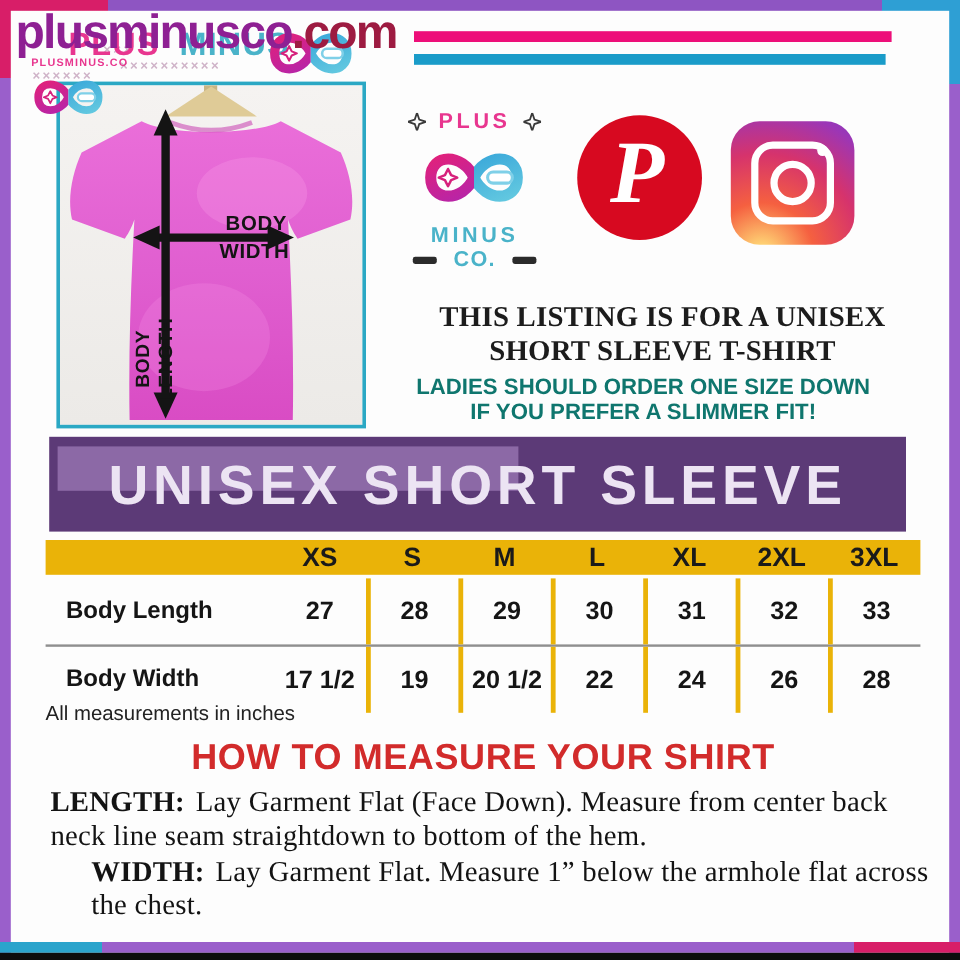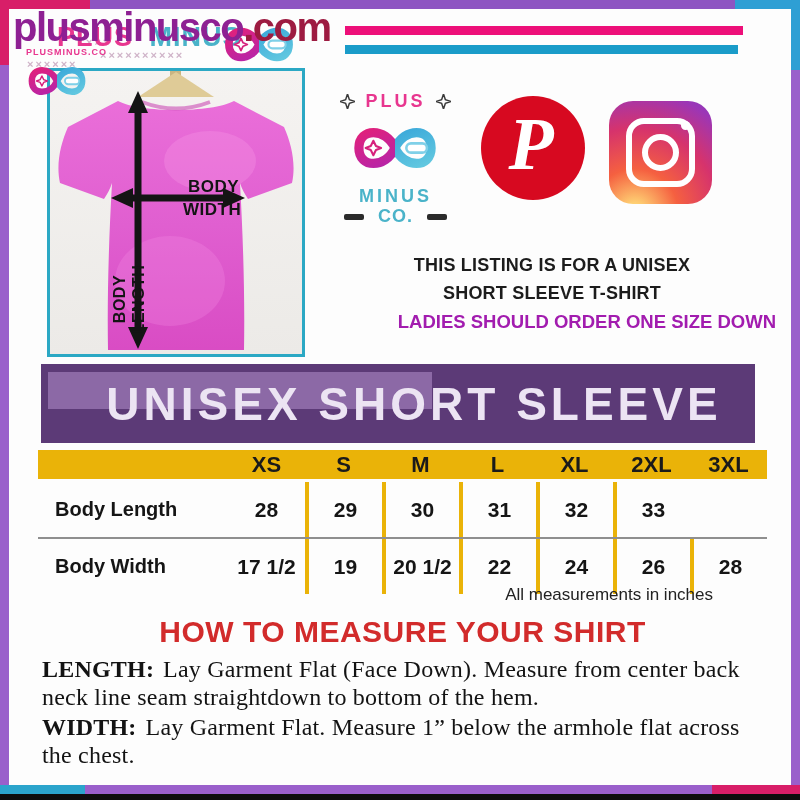--- a/index.html
+++ b/index.html
@@ -70,54 +70,54 @@
   .instagram{position:absolute;left:609px;top:101px;width:103px;height:103px;border-radius:24px;
     background:radial-gradient(circle at 25% 108%,#ffd776 5%,#f56040 32%,#d6336c 62%,#9b36b7 90%,#8a3ab9 100%);}
   .ig-frame{position:absolute;left:17px;top:17px;width:57px;height:57px;border:6px solid #fff;
     border-radius:18px;}
   .ig-lens{position:absolute;left:33px;top:33px;width:25px;height:25px;border:6px solid #fff;
     border-radius:50%;}
   .ig-dot{position:absolute;left:72px;top:20px;width:9px;height:9px;border-radius:50%;background:#fff;}
 
   
   .listing-title{position:absolute;left:328px;top:251px;width:448px;text-align:center;
-    color:#1c1c1c;font-weight:bold;font-size:18px;line-height:28px;letter-spacing:.2px;}
-  .listing-warning{position:absolute;left:328px;top:311px;width:448px;text-align:right;
-    color:#a21caf;font-weight:bold;font-size:18.5px;line-height:21px;}
+    color:#1c1c1c;font-weight:bold;font-size:24px;line-height:28px;letter-spacing:.2px;font-family:Liberation Serif, serif;}
+  .listing-warning{position:absolute;left:312px;top:311px;width:448px;text-align:center;
+    color:#0f766e;font-weight:bold;font-size:18.5px;line-height:21px;}
 
   
   .banner{position:absolute;left:41px;top:364px;width:714px;height:79px;background:#5c3a77;}
   .banner-light{position:absolute;left:7px;top:8px;width:384px;height:37px;background:#8c69a6;}
   .banner-title{position:absolute;left:0;top:0;width:100%;height:100%;display:flex;
     align-items:center;justify-content:center;color:#ece4f3;font-weight:bold;font-size:46px;
-    letter-spacing:4px;white-space:nowrap;margin-left:16px;}
+    letter-spacing:4px;white-space:nowrap;}
 
   
   .size-table{position:absolute;left:38px;top:450px;width:729px;}
   .st-header,.st-row{display:grid;grid-template-columns:190px repeat(7,1fr);}
   .st-header{background:#eab308;height:29px;margin-bottom:3px;}
   .st-hcell{display:flex;align-items:center;justify-content:center;color:#1a1a1a;
     font-weight:bold;font-size:22px;}
   .st-row{height:55px;}
   .st-row1{border-bottom:2px solid #8f8f8f;}
   .st-cell{display:flex;align-items:center;justify-content:center;color:#151515;
     font-weight:bold;font-size:21px;}
   .st-label{justify-content:flex-start;padding-left:17px;font-size:20px;}
   .st-val + .st-val{border-left:4px solid #eab308;}
-  .st-note{position:absolute;left:0;top:135px;width:675px;text-align:right;color:#222;
+  .st-note{position:absolute;left:0;top:135px;width:675px;color:#222;
     font-size:17px;font-weight:normal;}
 
   
   .measure-title{position:absolute;left:38px;top:615px;width:729px;text-align:center;
     color:#d22b2b;font-weight:bold;font-size:30px;letter-spacing:.5px;}
   .measure-p{position:absolute;left:42px;width:724px;color:#131313;
     font-family:"Liberation Serif",serif;font-size:24px;line-height:28px;letter-spacing:.2px;}
   .measure-p .m-label{font-weight:bold;margin-right:9px;}
   .p-length{top:655px;}
-  .p-width{top:713px;}
+  .p-width{top:713px;margin-left:34px;}
 
   .hidden-defs{position:absolute;width:0;height:0;overflow:hidden;}
 </style>
 </head>
 <body>
 
 <svg class="hidden-defs" aria-hidden="true">
   <defs>
     <linearGradient id="gradPink" x1="0" y1="0" x2="1" y2="1">
       <stop offset="0" stop-color="#e0217c"></stop>
@@ -244,40 +244,42 @@
     <div class="ig-lens"></div>
     <div class="ig-dot"></div>
   </div>
 
   <div class="listing-title">
     <div>THIS LISTING IS FOR A UNISEX</div>
     <div>SHORT SLEEVE T-SHIRT</div>
   </div>
   <div class="listing-warning">
     <div>LADIES SHOULD ORDER ONE SIZE DOWN</div>
+    <div>IF YOU PREFER A SLIMMER FIT!</div>
   </div>
 
   <div class="banner">
     <div class="banner-light"></div>
     <div class="banner-title">UNISEX SHORT SLEEVE</div>
   </div>
 
   <div class="size-table">
     <div class="st-header">
       <div class="st-hcell st-label"></div>
       <div class="st-hcell">XS</div>
       <div class="st-hcell">S</div>
       <div class="st-hcell">M</div>
       <div class="st-hcell">L</div>
       <div class="st-hcell">XL</div>
       <div class="st-hcell">2XL</div>
       <div class="st-hcell">3XL</div>
     </div>
     <div class="st-row st-row1">
       <div class="st-cell st-label">Body Length</div>
+      <div class="st-cell st-val">27</div>
       <div class="st-cell st-val">28</div>
       <div class="st-cell st-val">29</div>
       <div class="st-cell st-val">30</div>
       <div class="st-cell st-val">31</div>
       <div class="st-cell st-val">32</div>
       <div class="st-cell st-val">33</div>
     </div>
     <div class="st-row st-row2">
       <div class="st-cell st-label">Body Width</div>
       <div class="st-cell st-val">17 1/2</div>

